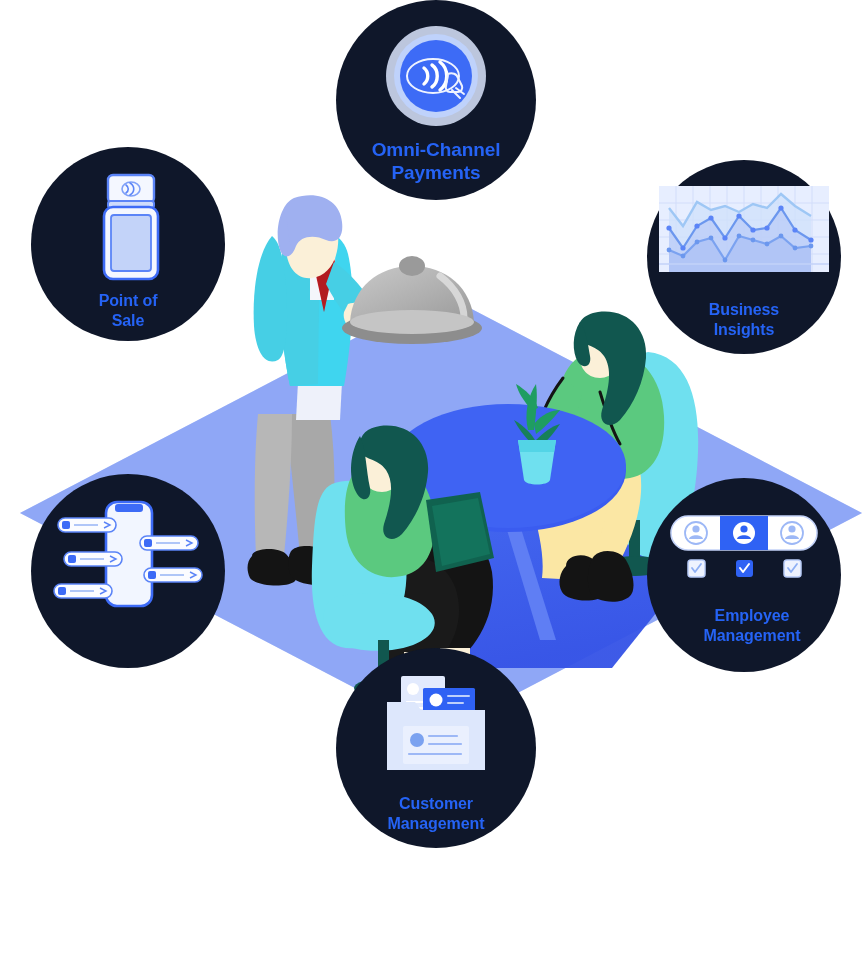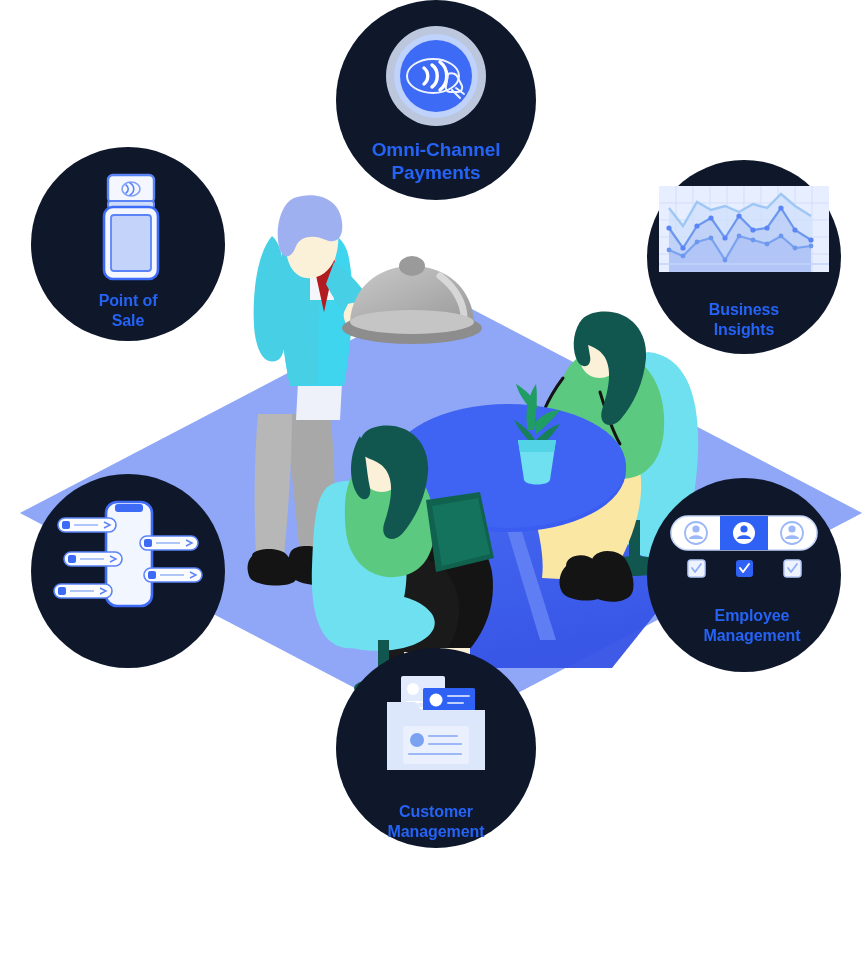--- a/index.html
+++ b/index.html
@@ -37,21 +37,21 @@
   }
   
   #bub-omni   {left:336px; top:0px;   width:200px;height:200px;padding-top:24px;}
   #bub-pos    {left:31px;  top:147px; width:194px;height:194px;padding-top:24px;}
   #bub-insight{left:647px; top:160px; width:194px;height:194px;padding-top:26px;}
   #bub-vert   {left:31px;  top:474px; width:194px;height:194px;padding-top:26px;}
   #bub-emp    {left:647px; top:478px; width:194px;height:194px;padding-top:36px;}
   #bub-cust   {left:336px; top:648px; width:200px;height:200px;padding-top:26px;}
 
   #bub-omni .blabel{font-size:19px;margin-top:10px;}
-  #bub-cust .blabel{margin-top:28px;}
+  #bub-cust .blabel{margin-top:20px;}
   #bub-emp  .blabel{margin-top:20px;margin-left:16px;}
   #bub-insight .blabel{margin-top:28px;}
   #bub-vert .blabel{margin-top:8px;}
   #bub-pos  .blabel{margin-top:8px;}
 </style>
 </head>
 <body>
 
 <div id="stage">
 

